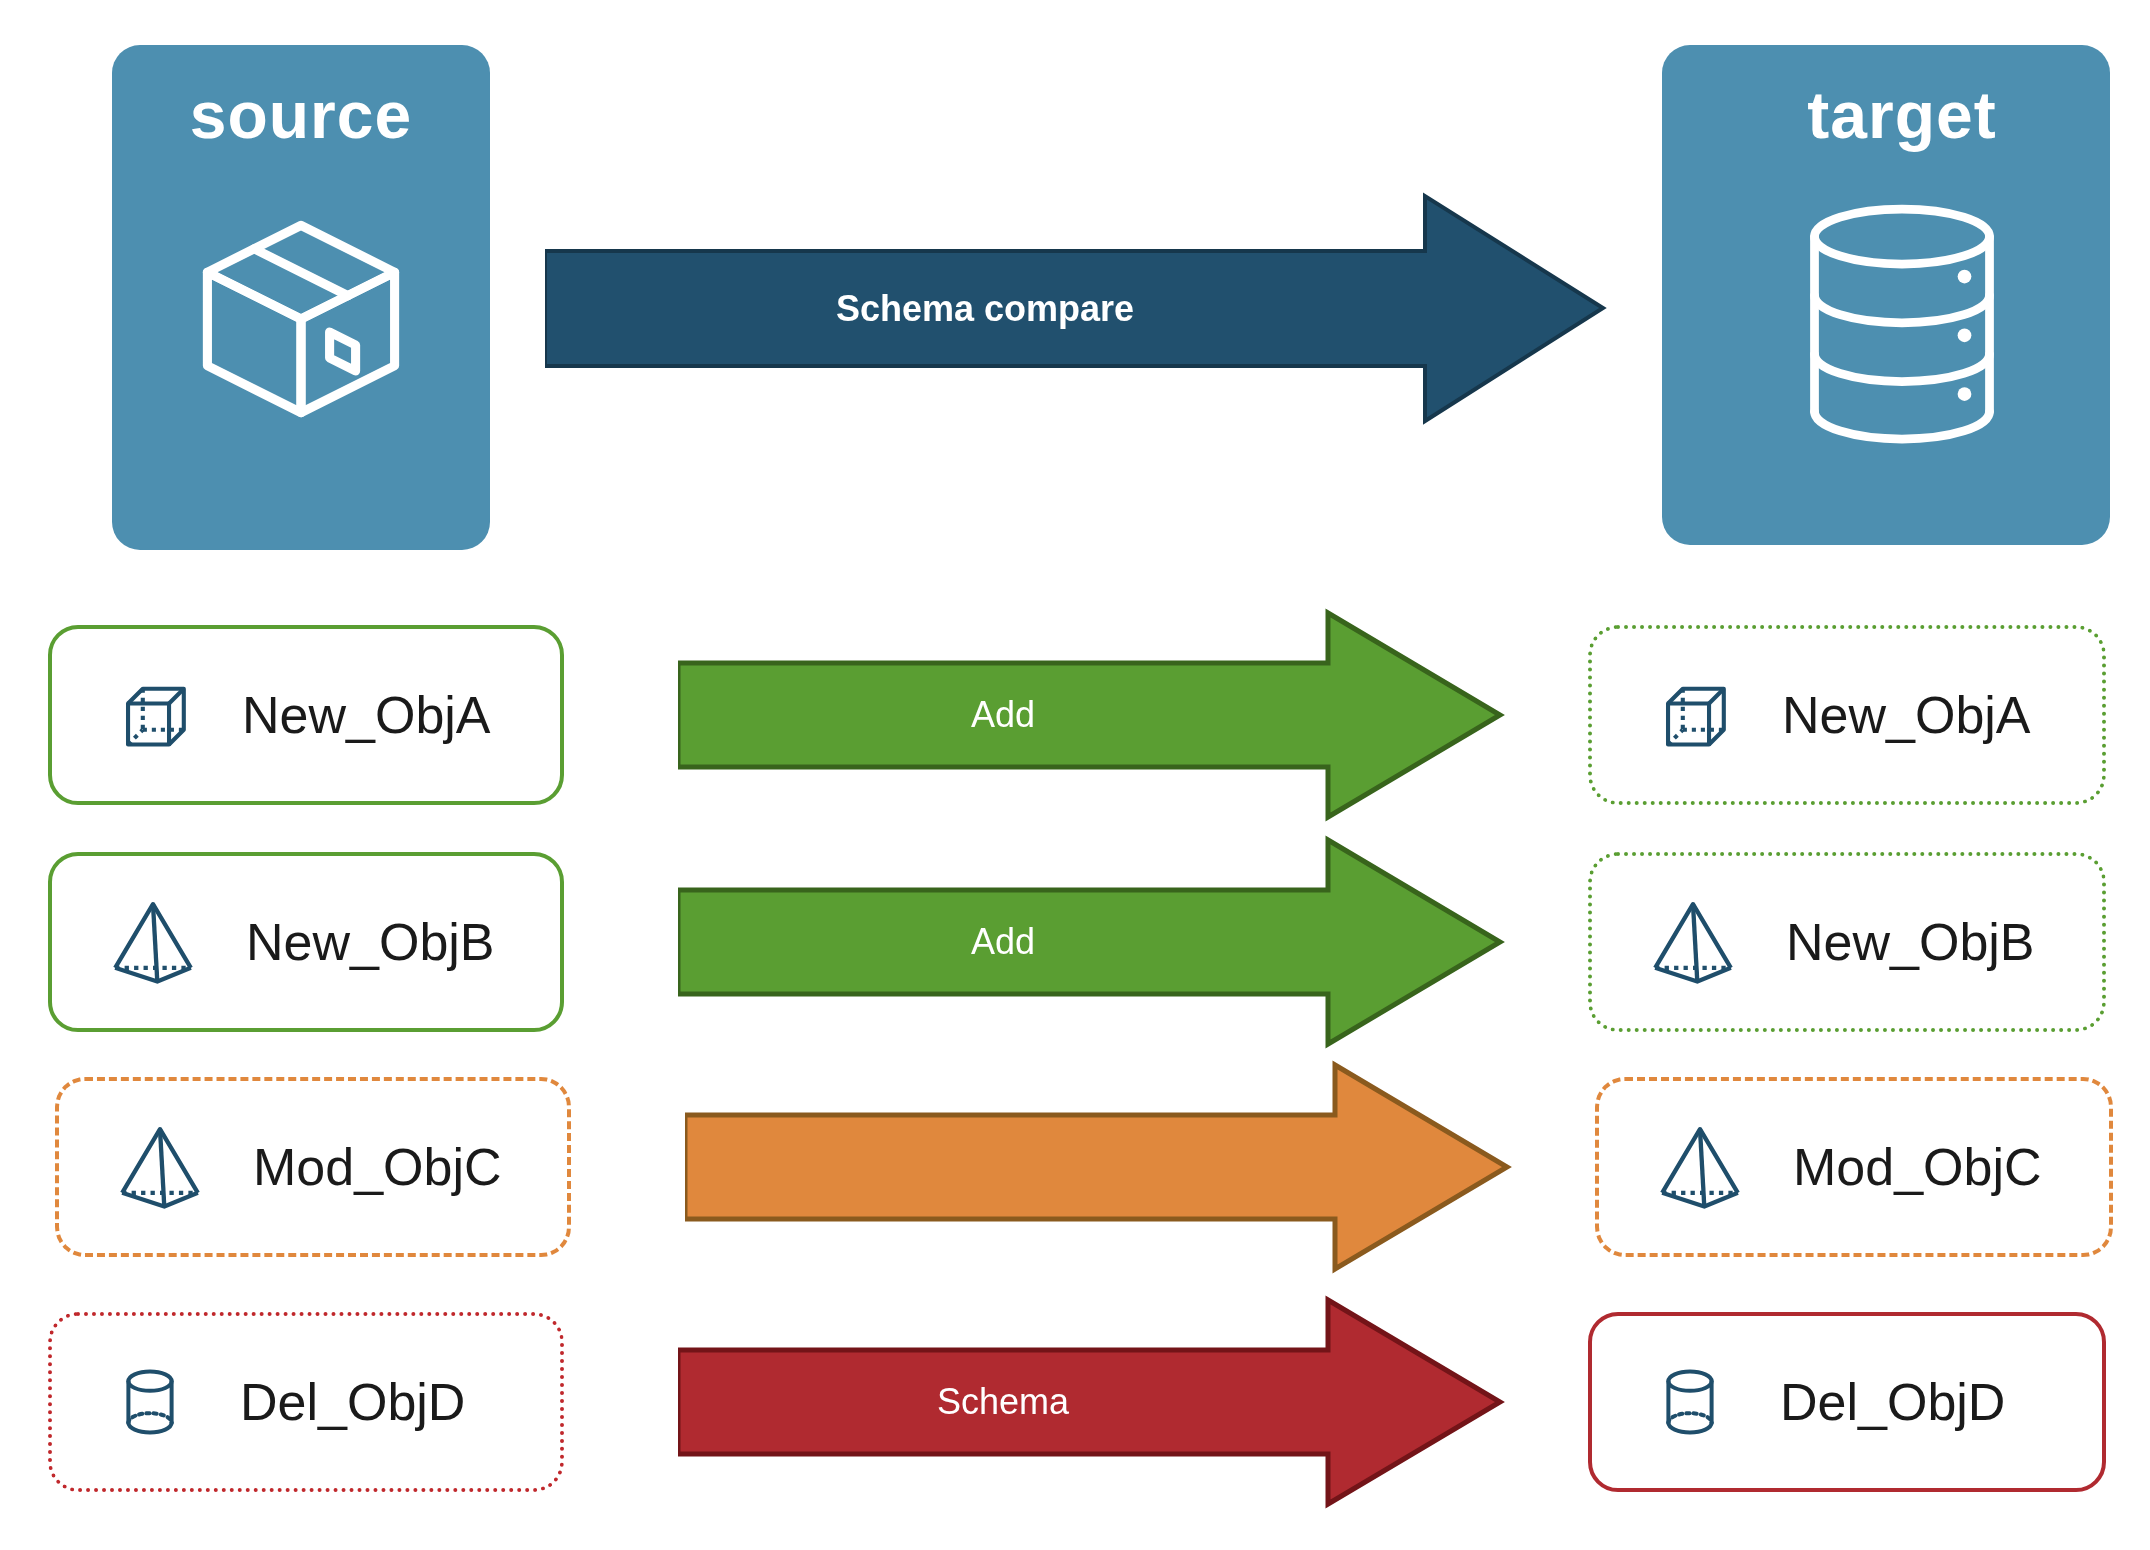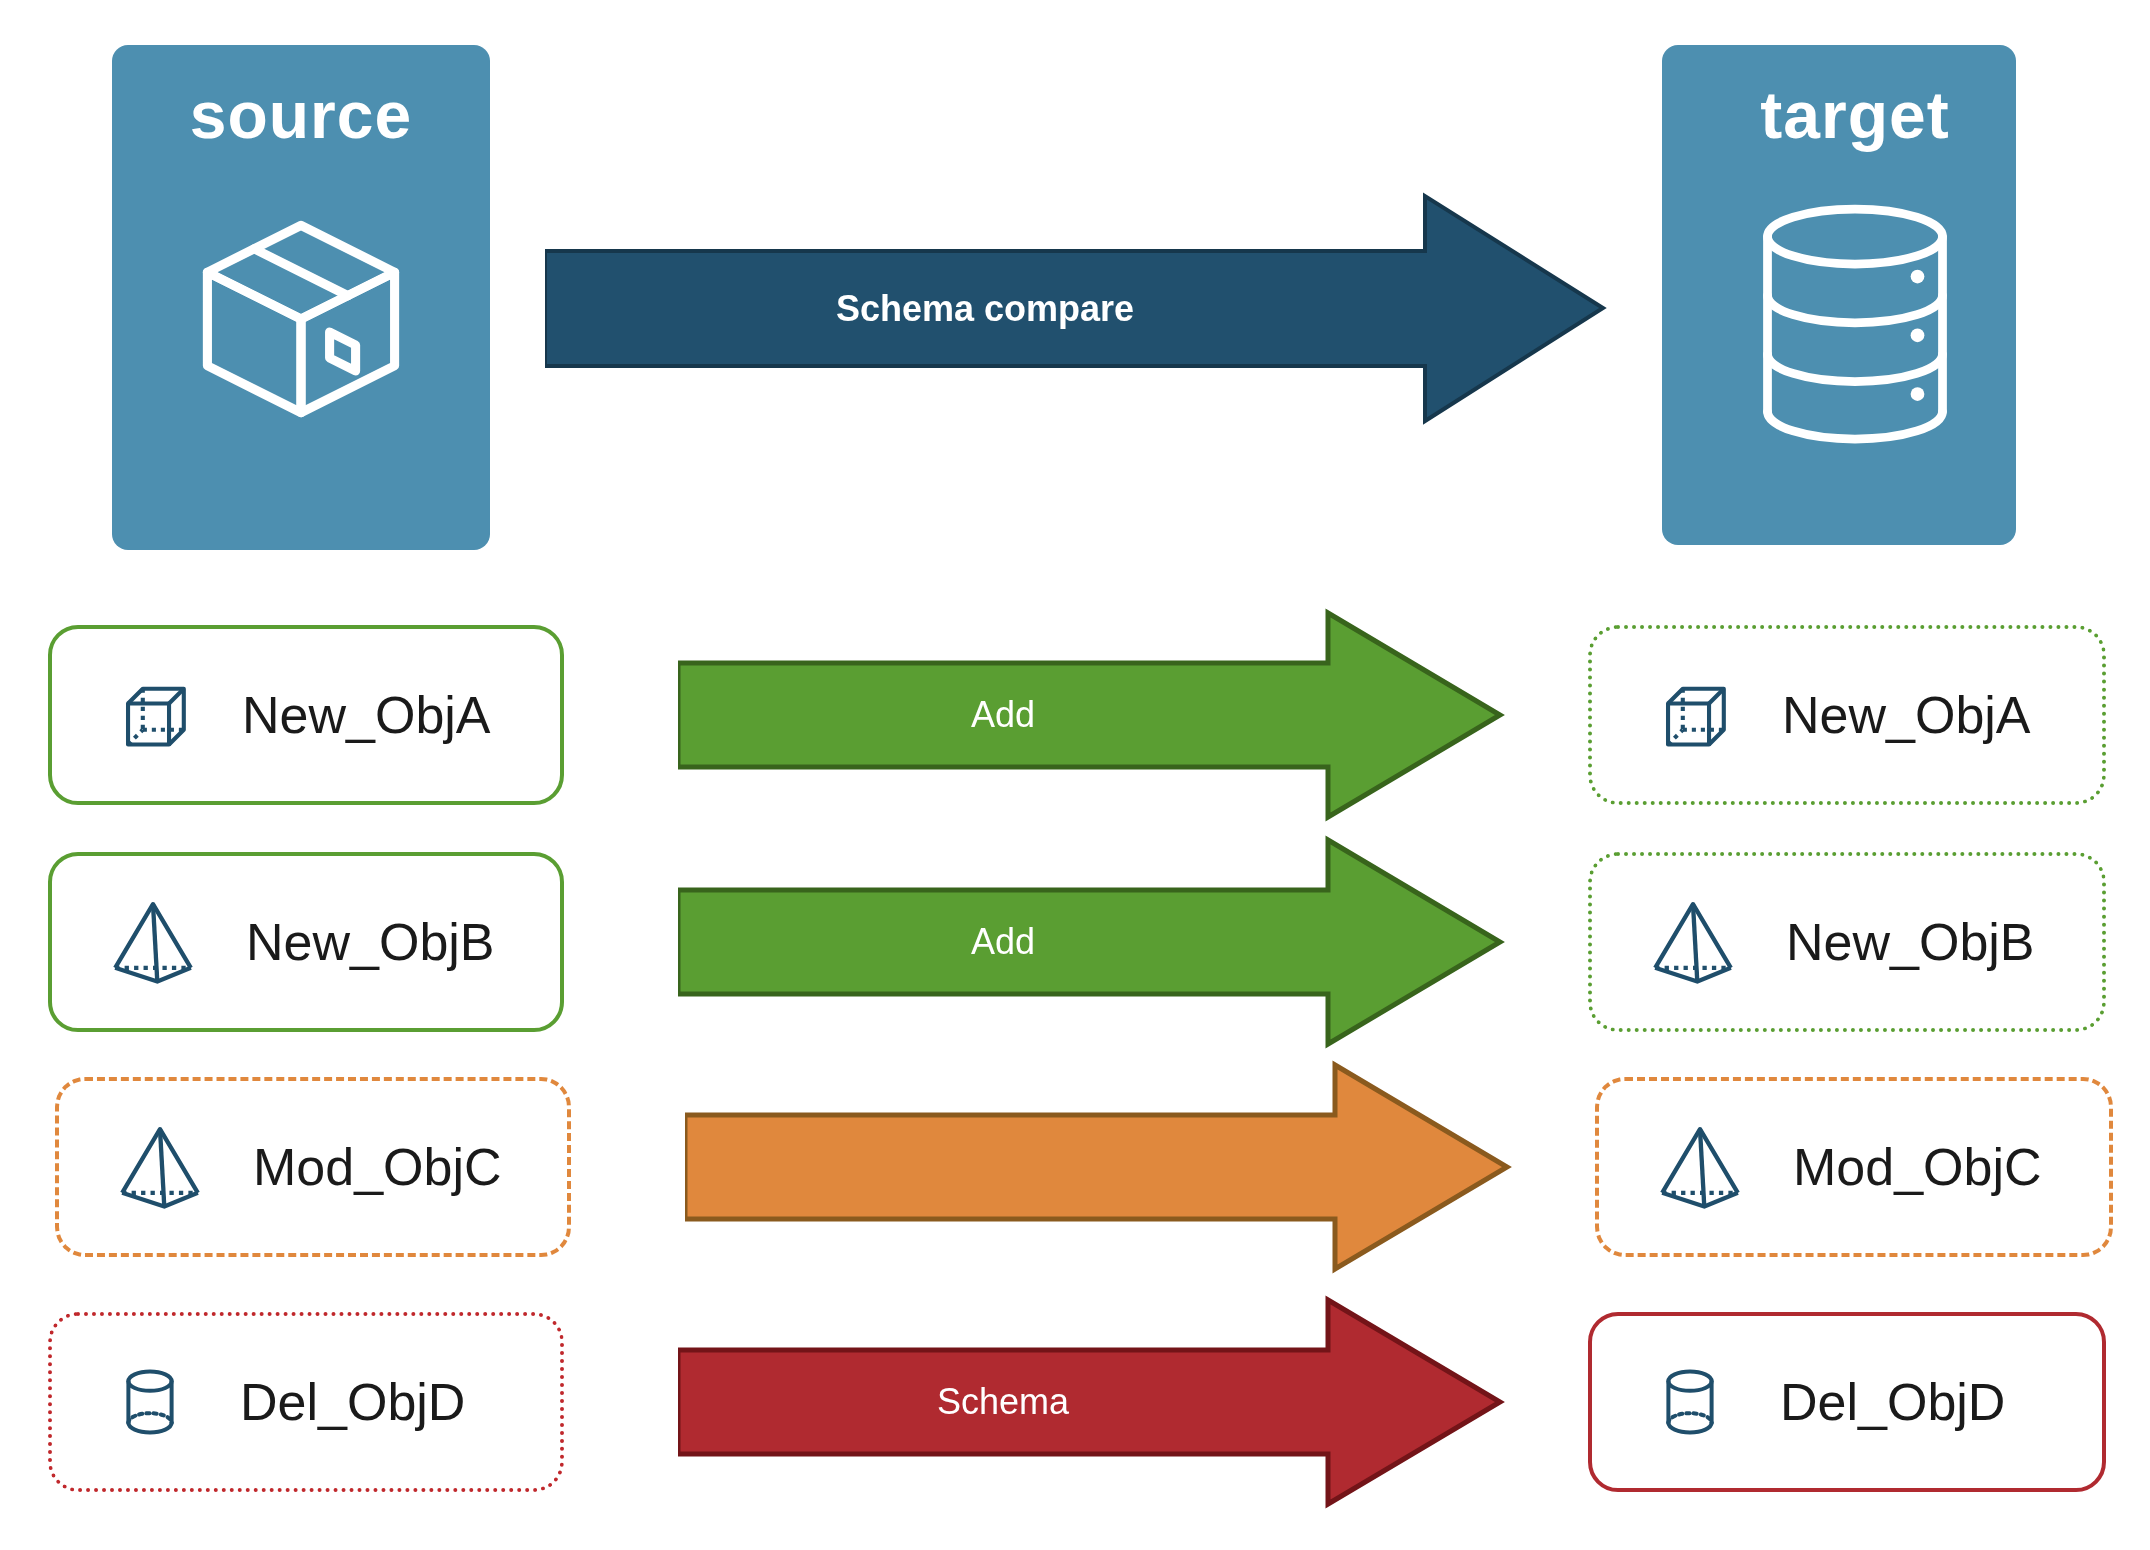--- a/index.html
+++ b/index.html
@@ -8,25 +8,25 @@
     font-family: "Liberation Sans", sans-serif;
     width: 2150px; height: 1550px;
     position: relative; overflow: hidden;
   }
   .canvas { position: absolute; inset: 0; background: #ffffff; }
 
   
   .panel {
     position: absolute;
     background: #4d8fb0;
-    border-radius: 16px;
+    border-radius: 28px;
     display: flex; flex-direction: column; align-items: center;
   }
   .panel.source { left: 112px; top: 45px; width: 378px; height: 505px; }
-  .panel.target { left: 1662px; top: 45px; width: 354px; height: 500px; padding-left: 32px; }
+  .panel.target { left: 1662px; top: 45px; width: 448px; height: 500px; padding-left: 32px; }
   .panel-label {
     margin-top: 32px;
     color: #ffffff; font-size: 66px; font-weight: 700;
     letter-spacing: 1px;
   }
   .panel-icon { margin-top: 36px; }
 
   
   .compare-arrow {
     position: absolute; left: 545px; top: 186px;

